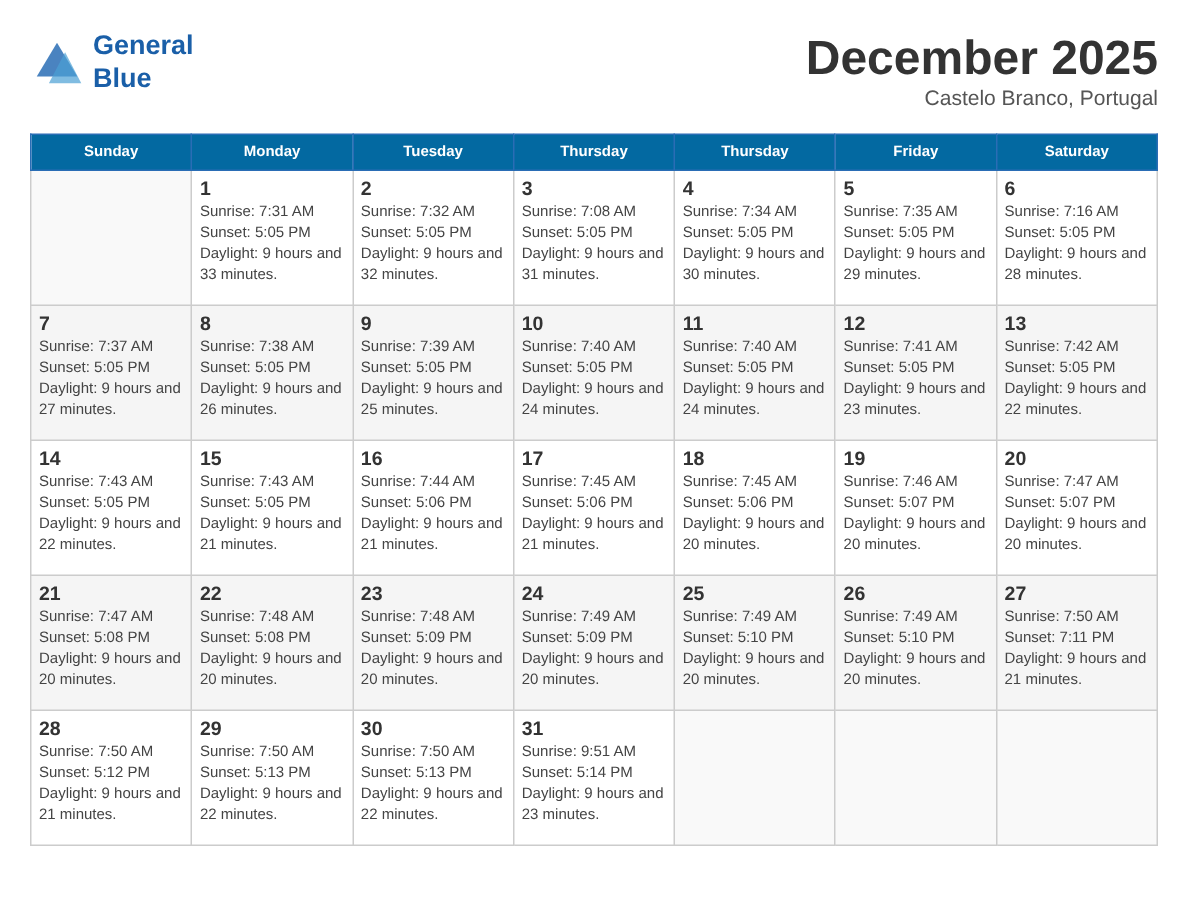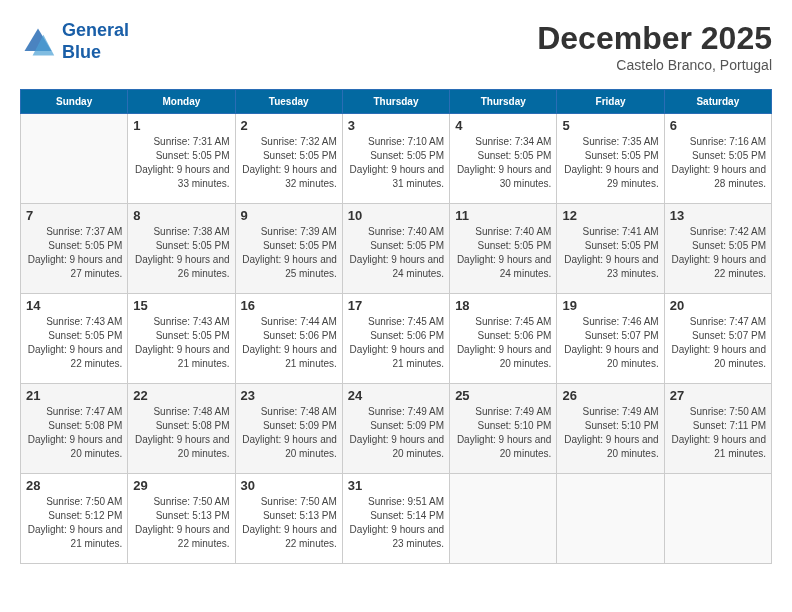--- a/index.html
+++ b/index.html
@@ -77,21 +77,20 @@
     .day-number {
       font-weight: bold;
       font-size: 13px;
       display: block;
       margin-bottom: 2px;
     }
     .day-info {
       font-size: 10px;
       line-height: 1.4;
       color: #444;
-      text-align: right;
     }
     .empty-cell {
       background-color: #f9f9f9 !important;
     }
   </style>
 </head>
 <body>
 
 <div class="header">
   <div class="logo">
@@ -137,21 +136,21 @@
         <span class="day-number">2</span>
         <div class="day-info">
           <span>Sunrise: 7:32 AM</span><br>
           <span>Sunset: 5:05 PM</span><br>
           <span>Daylight: 9 hours and 32 minutes.</span>
         </div>
       </td>
         <td>
         <span class="day-number">3</span>
         <div class="day-info">
-          <span>Sunrise: 7:10 AM</span><br>
+          <span>Sunrise: 7:08 AM</span><br>
           <span>Sunset: 5:05 PM</span><br>
           <span>Daylight: 9 hours and 31 minutes.</span>
         </div>
       </td>
         <td>
         <span class="day-number">4</span>
         <div class="day-info">
           <span>Sunrise: 7:34 AM</span><br>
           <span>Sunset: 5:05 PM</span><br>
           <span>Daylight: 9 hours and 30 minutes.</span>

